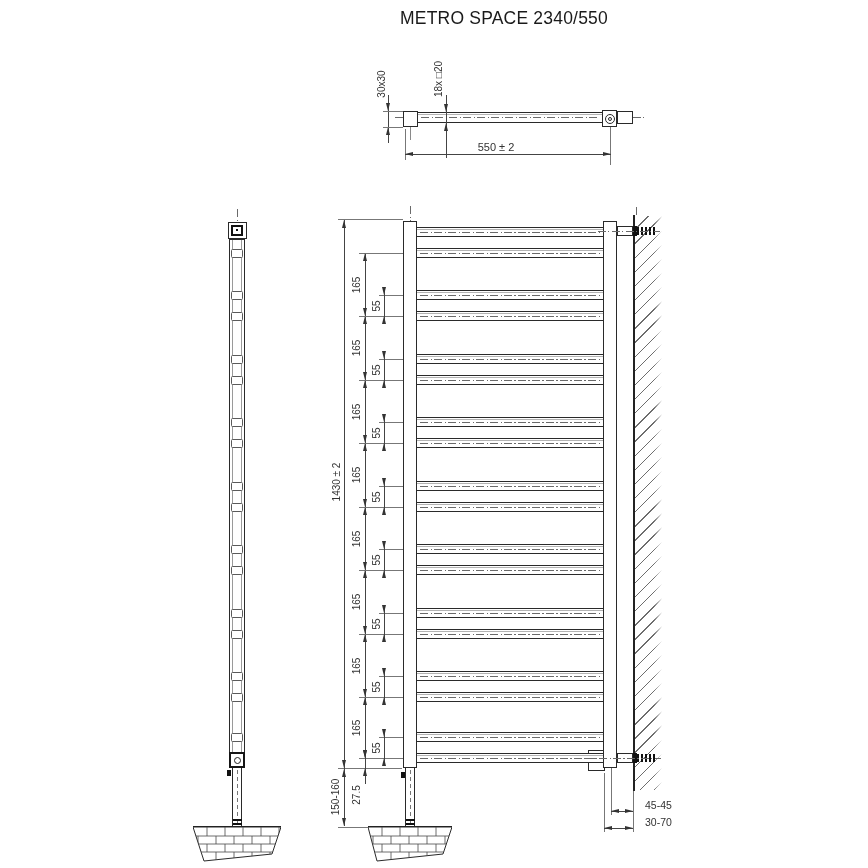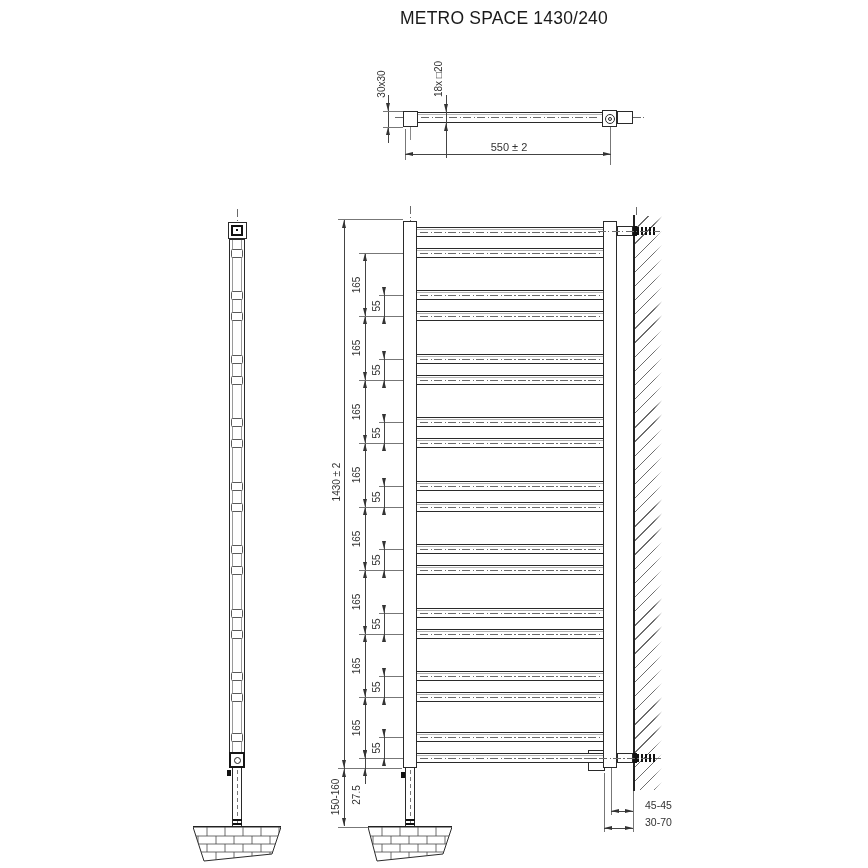--- a/index.html
+++ b/index.html
@@ -33,21 +33,21 @@
   .arr-up{border-left:2.5px solid transparent;border-right:2.5px solid transparent;border-bottom:8px solid #333;}
   .arr-down{border-left:2.5px solid transparent;border-right:2.5px solid transparent;border-top:8px solid #333;}
   .arr-left{border-top:2.5px solid transparent;border-bottom:2.5px solid transparent;border-right:8px solid #333;}
   .arr-right{border-top:2.5px solid transparent;border-bottom:2.5px solid transparent;border-left:8px solid #333;}
   .circ{position:absolute;box-sizing:border-box;border:1px solid #2a2a2a;border-radius:50%;background:#fff;}
 </style>
 </head>
 <body>
 
 <div id="canvas">
-  <div class="title">METRO SPACE 1430/240</div>
+  <div class="title">METRO SPACE 2340/550</div>
   <div id="drawing">
       <div class="ddh" style="left: 395px; top: 117px; width: 250px;"></div>
       <div class="rungbox" style="left: 418px; top: 112px; width: 184px; height: 11px;"></div>
       <div class="abs" style="left: 418px; top: 114px; width: 184px; height: 1px; background: rgb(179, 179, 179);"></div>
       <div class="ddh" style="left: 421px; top: 117px; width: 178px;"></div>
       <div class="box" style="left: 403px; top: 111px; width: 15px; height: 16px;"></div>
       <div class="abs" style="left: 410px; top: 127px; width: 1px; height: 13px; background: rgb(138, 138, 138);"></div>
       <div class="box" style="left: 602px; top: 110px; width: 15px; height: 17px;"></div>
       <div class="circ" style="left: 604.5px; top: 113.5px; width: 10px; height: 10px; border-width: 1.2px;"></div>
       <div class="circ" style="left: 607.5px; top: 116.5px; width: 4px; height: 4px;"></div>
@@ -60,21 +60,21 @@
       <div class="vlbl" style="left: 381px; top: 84px;">30x30</div>
       <div class="abs" style="left: 446px; top: 95px; width: 1px; height: 63px; background: rgb(68, 68, 68);"></div>
       <div class="arr arr-down" style="left: 443.5px; top: 104px;"></div>
       <div class="arr arr-up" style="left: 443.5px; top: 123px;"></div>
       <div class="vlbl" style="left: 438px; top: 79px;">18x □20</div>
       <div class="abs" style="left: 405px; top: 129px; width: 1px; height: 31px; background: rgb(119, 119, 119);"></div>
       <div class="abs" style="left: 610px; top: 127px; width: 1px; height: 38px; background: rgb(119, 119, 119);"></div>
       <div class="abs" style="left: 405px; top: 154px; width: 206px; height: 1px; background: rgb(68, 68, 68);"></div>
       <div class="arr arr-left" style="left: 405px; top: 151.5px;"></div>
       <div class="arr arr-right" style="left: 603px; top: 151.5px;"></div>
-      <div class="clbl" style="left: 509px; top: 147px;">550 ± 2</div>
+      <div class="clbl" style="left: 496px; top: 147px;">550 ± 2</div>
       <div class="ddv" style="left: 237px; top: 209px; height: 13px;"></div>
       <div class="box" style="left: 228px; top: 222px; width: 19px; height: 17px;"></div>
       <div class="box" style="left: 231px; top: 225px; width: 12px; height: 11px; border-width: 2px; border-color: rgb(17, 17, 17);"></div>
       <div class="abs" style="left: 236px; top: 229px; width: 2px; height: 2px; background: rgb(17, 17, 17);"></div>
       <div class="box" style="left: 229px; top: 239px; width: 16px; height: 529px;"></div>
       <div class="abs" style="left: 232px; top: 240px; width: 1px; height: 527px; background: rgb(154, 154, 154);"></div>
       <div class="abs" style="left: 241px; top: 240px; width: 1px; height: 527px; background: rgb(154, 154, 154);"></div>
       <div class="box" style="left: 231px; top: 248.5px; width: 12px; height: 9px; border-width: 1px; border-color: rgb(90, 90, 90); border-radius: 1.5px;"></div>
       <div class="box" style="left: 231px; top: 290.5px; width: 12px; height: 9px; border-width: 1px; border-color: rgb(90, 90, 90); border-radius: 1.5px;"></div>
       <div class="box" style="left: 231px; top: 311.5px; width: 12px; height: 9px; border-width: 1px; border-color: rgb(90, 90, 90); border-radius: 1.5px;"></div>

